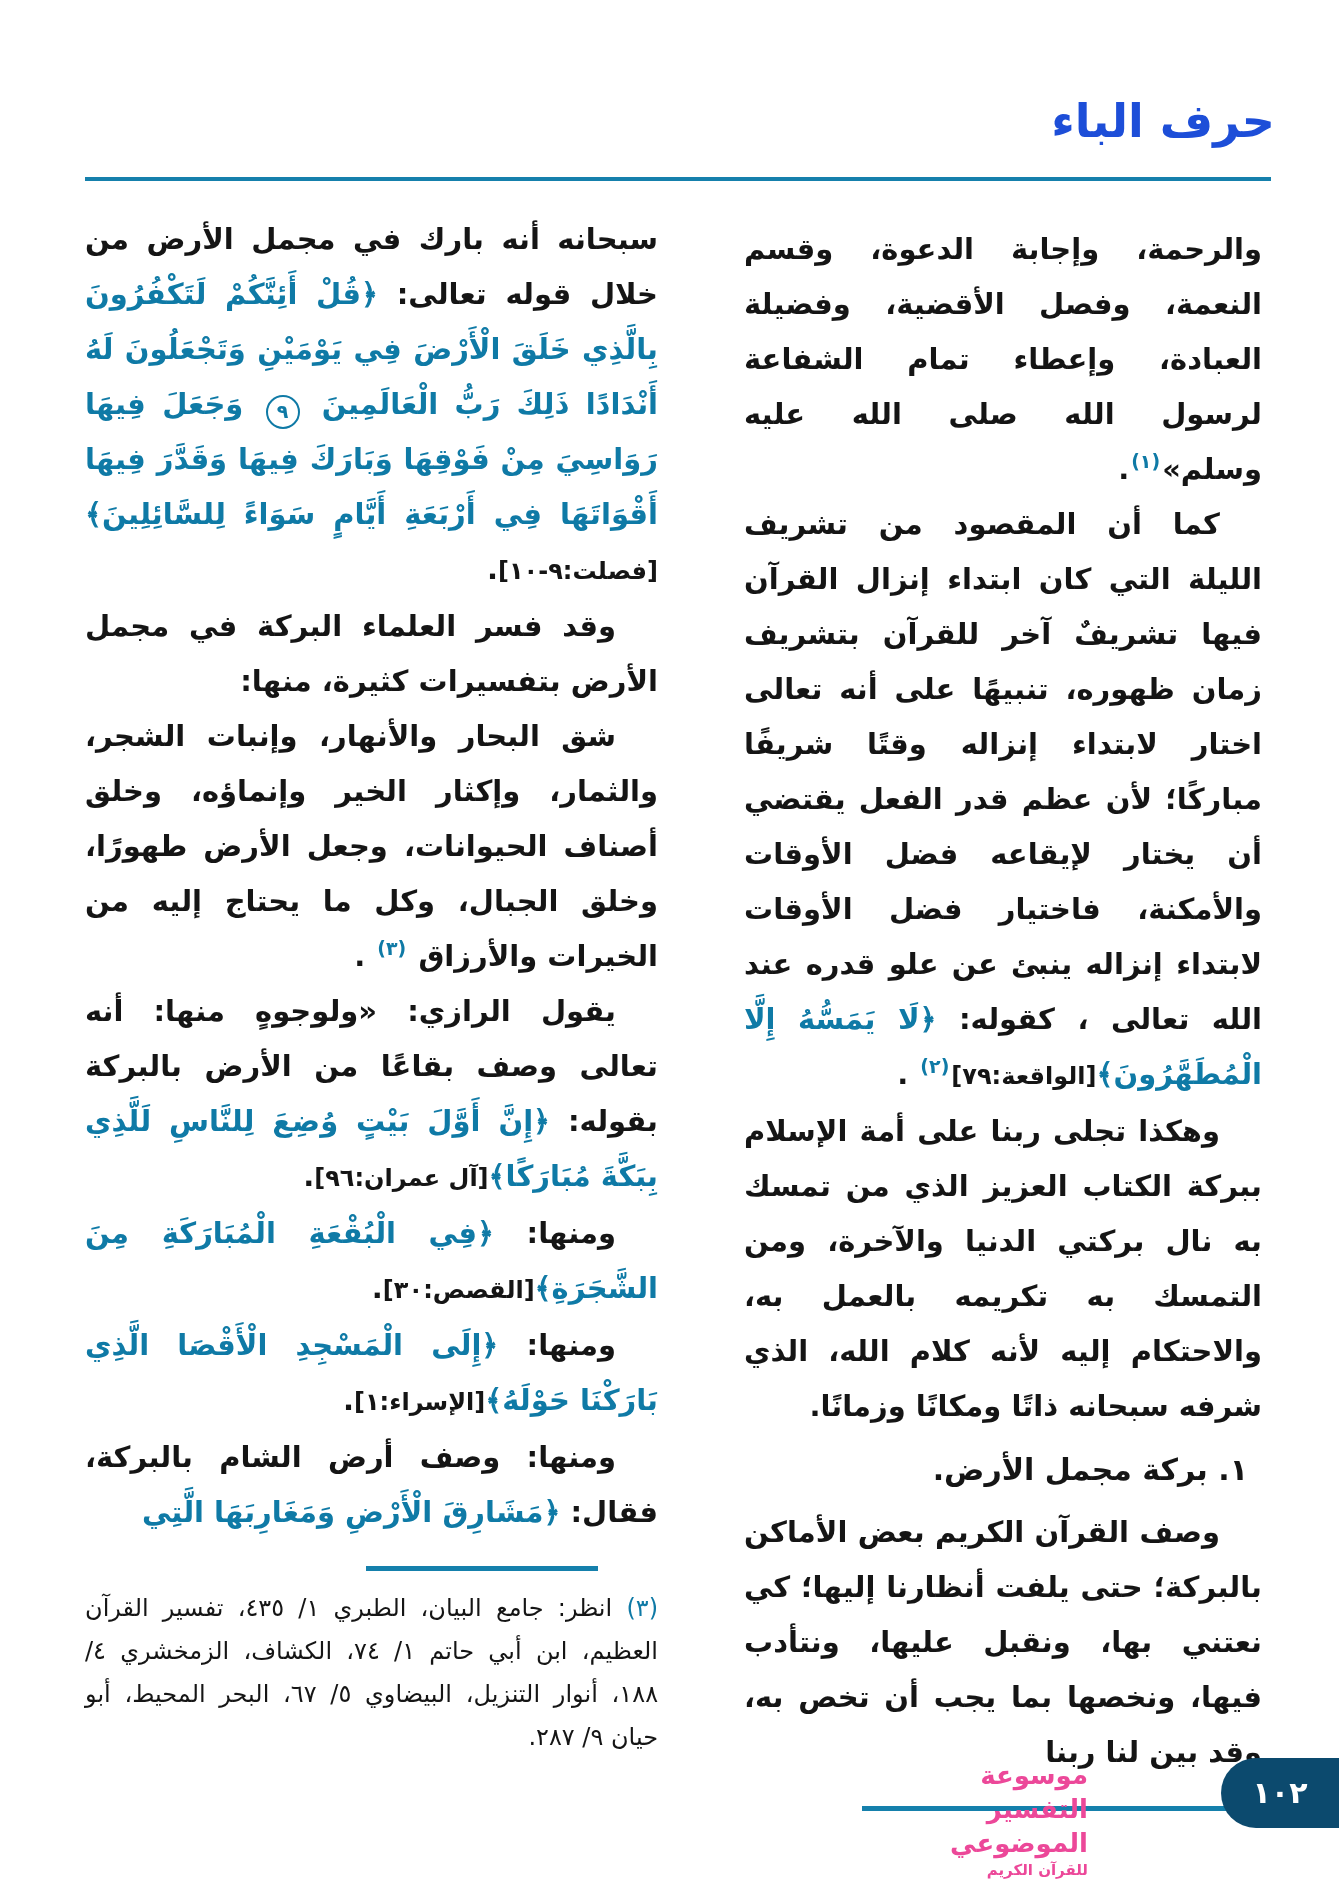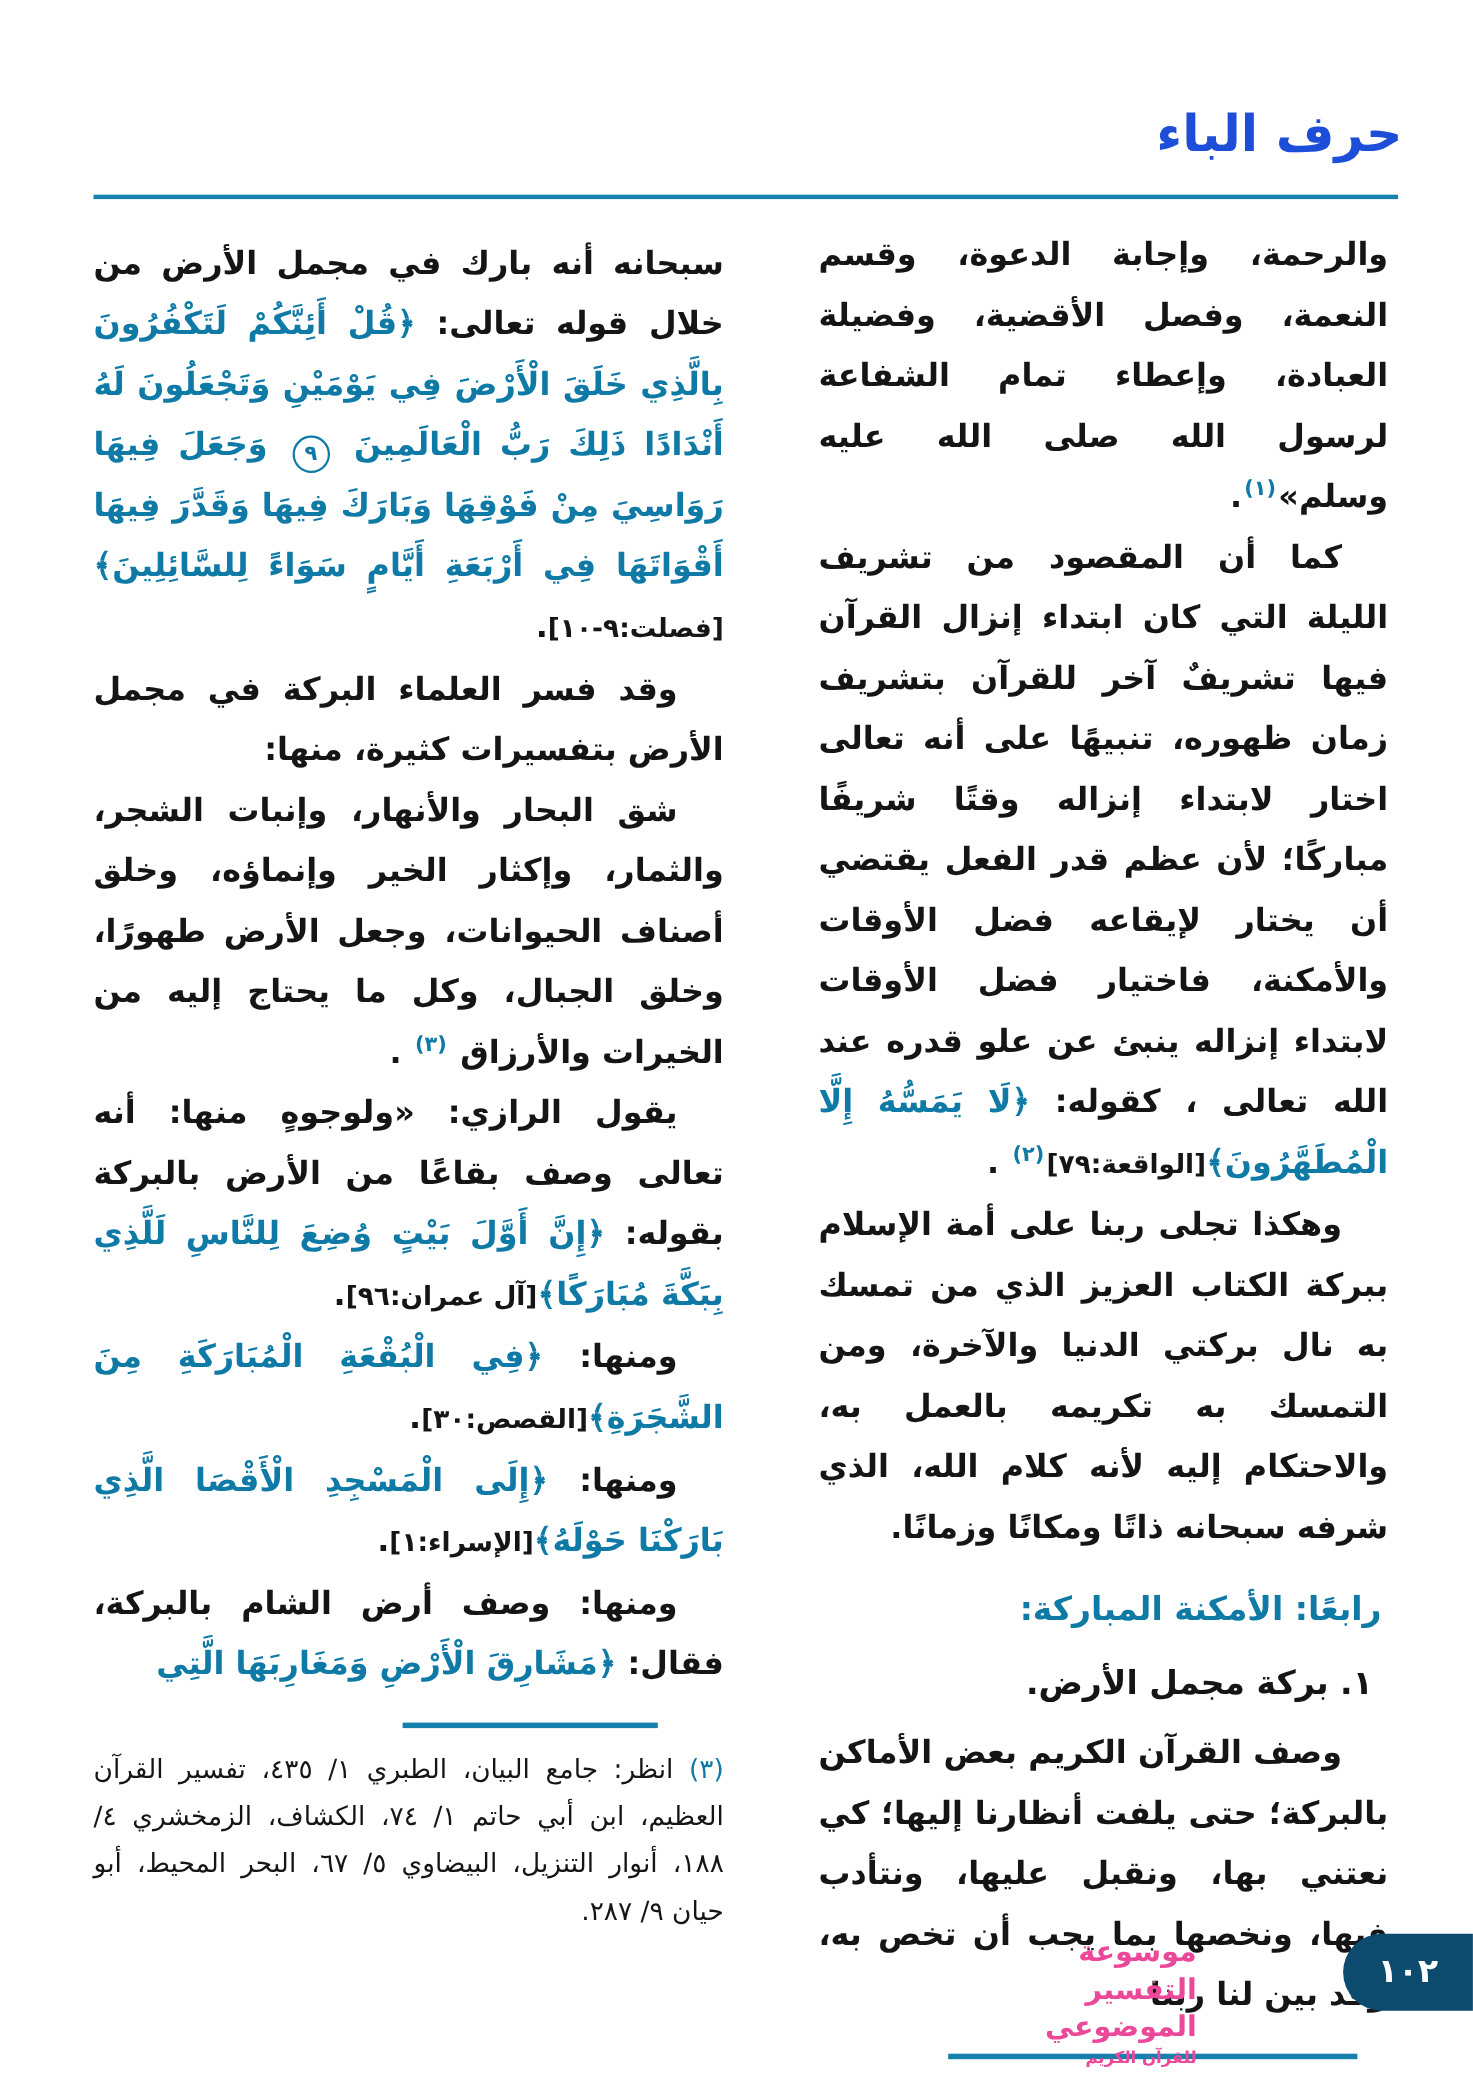--- a/index.html
+++ b/index.html
@@ -13,21 +13,21 @@
     font-size:46px;font-weight:bold;color:#1d4ed8;letter-spacing:-1px;
   }
   .header-rule{
     position:absolute;top:177px;left:85px;width:1186px;height:4px;background:#1580AC;
   }
   
   .column{
     position:absolute;direction:rtl;text-align:justify;
     font-size:29px;line-height:55px;font-weight:bold;color:#151515;
   }
-  #col-right{left:744px;top:204px;width:518px;}
+  #col-right{left:744px;top:222px;width:518px;}
   #col-left{left:85px;top:212px;width:573px;}
   .para{margin:0;}
   .para.indent{text-indent:42px;}
   .run-quran{color:#0F7AA6;}
   .run-ref{font-size:24px;}
   .run-fnmark{
     color:#0F7AA6;font-size:19px;vertical-align:super;line-height:0;margin:0 2px;
   }
   .run-ayah{
     display:inline-block;width:30px;height:30px;border:2px solid #0F7AA6;border-radius:50%;
@@ -62,21 +62,20 @@
 <header>
   <div class="header-title">حرف الباء</div>
   <div class="header-rule"></div>
 </header>
 
 <main>
   <section id="col-right" class="column">
       <div class="para"><span class="run-text">والرحمة، وإجابة الدعوة، وقسم النعمة، وفصل الأقضية، وفضيلة العبادة، وإعطاء تمام الشفاعة لرسول الله صلى الله عليه وسلم»</span><span class="run-fnmark">(١)</span><span class="run-text">.</span></div>
       <div class="para indent"><span class="run-text">كما أن المقصود من تشريف الليلة التي كان ابتداء إنزال القرآن فيها تشريفٌ آخر للقرآن بتشريف زمان ظهوره، تنبيهًا على أنه تعالى اختار لابتداء إنزاله وقتًا شريفًا مباركًا؛ لأن عظم قدر الفعل يقتضي أن يختار لإيقاعه فضل الأوقات والأمكنة، فاختيار فضل الأوقات لابتداء إنزاله ينبئ عن علو قدره عند الله تعالى ، كقوله: </span><span class="run-quran">﴿لَا يَمَسُّهُ إِلَّا الْمُطَهَّرُونَ﴾</span><span class="run-ref">[الواقعة:٧٩]</span><span class="run-fnmark">(٢)</span><span class="run-text"> .</span></div>
       <div class="para indent"><span class="run-text">وهكذا تجلى ربنا على أمة الإسلام ببركة الكتاب العزيز الذي من تمسك به نال بركتي الدنيا والآخرة، ومن التمسك به تكريمه بالعمل به، والاحتكام إليه لأنه كلام الله، الذي شرفه سبحانه ذاتًا ومكانًا وزمانًا.</span></div>
-      <div class="h-teal">رابعًا: الأمكنة المباركة:</div>
       <div class="h-black">١. بركة مجمل الأرض.</div>
       <div class="para indent"><span class="run-text">وصف القرآن الكريم بعض الأماكن بالبركة؛ حتى يلفت أنظارنا إليها؛ كي نعتني بها، ونقبل عليها، ونتأدب فيها، ونخصها بما يجب أن تخص به، وقد بين لنا ربنا</span></div>
       <div class="fnwrap">
         <div class="fnsep"></div>
       </div>
     </section>
   <section id="col-left" class="column">
       <div class="para"><span class="run-text">سبحانه أنه بارك في مجمل الأرض من خلال قوله تعالى: </span><span class="run-quran">﴿قُلْ أَئِنَّكُمْ لَتَكْفُرُونَ بِالَّذِي خَلَقَ الْأَرْضَ فِي يَوْمَيْنِ وَتَجْعَلُونَ لَهُ أَنْدَادًا ذَلِكَ رَبُّ الْعَالَمِينَ </span><span class="run-ayah">٩</span><span class="run-quran"> وَجَعَلَ فِيهَا رَوَاسِيَ مِنْ فَوْقِهَا وَبَارَكَ فِيهَا وَقَدَّرَ فِيهَا أَقْوَاتَهَا فِي أَرْبَعَةِ أَيَّامٍ سَوَاءً لِلسَّائِلِينَ﴾</span><span class="run-ref">[فصلت:٩-١٠]</span><span class="run-text">.</span></div>
       <div class="para indent"><span class="run-text">وقد فسر العلماء البركة في مجمل الأرض بتفسيرات كثيرة، منها:</span></div>
       <div class="para indent"><span class="run-text">شق البحار والأنهار، وإنبات الشجر، والثمار، وإكثار الخير وإنماؤه، وخلق أصناف الحيوانات، وجعل الأرض طهورًا، وخلق الجبال، وكل ما يحتاج إليه من الخيرات والأرزاق </span><span class="run-fnmark">(٣)</span><span class="run-text"> .</span></div>

